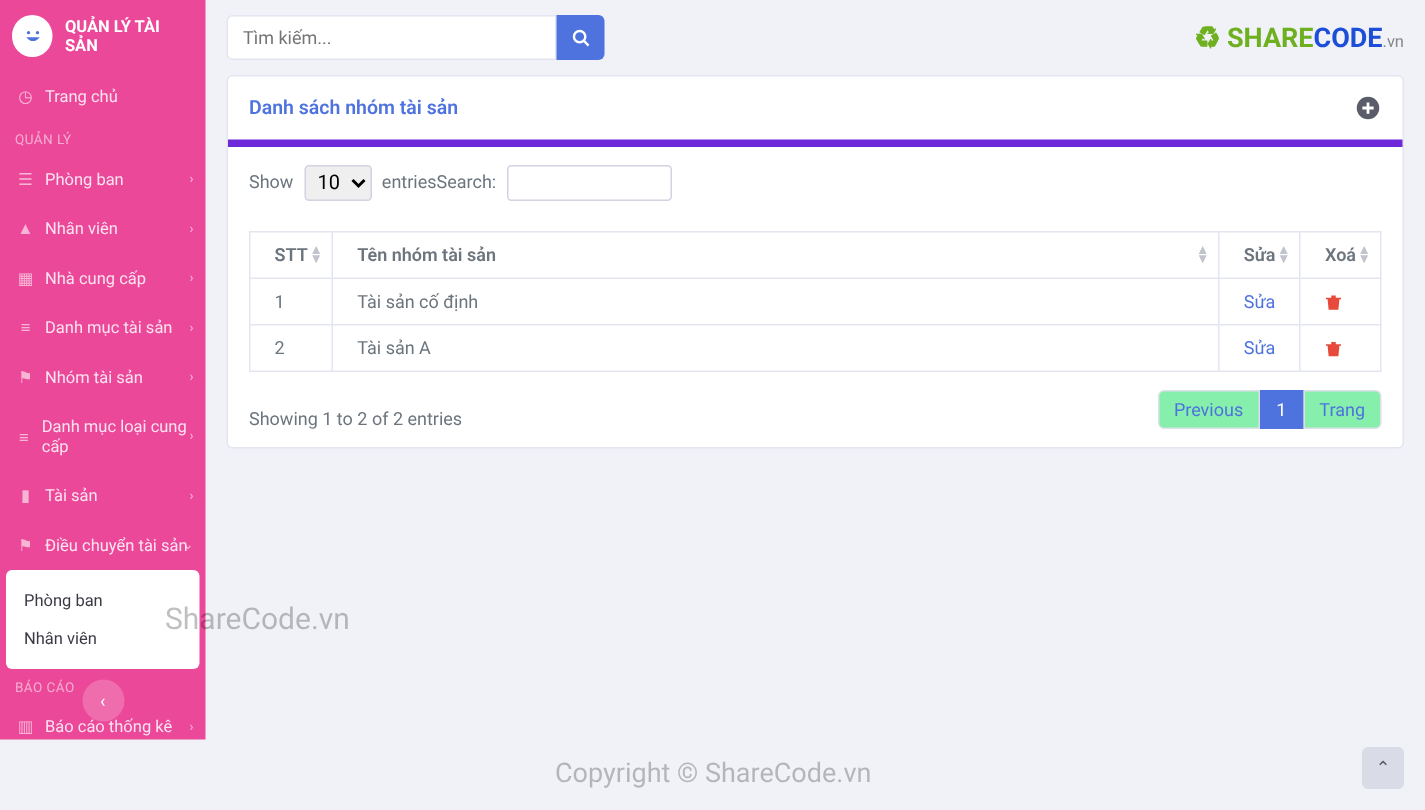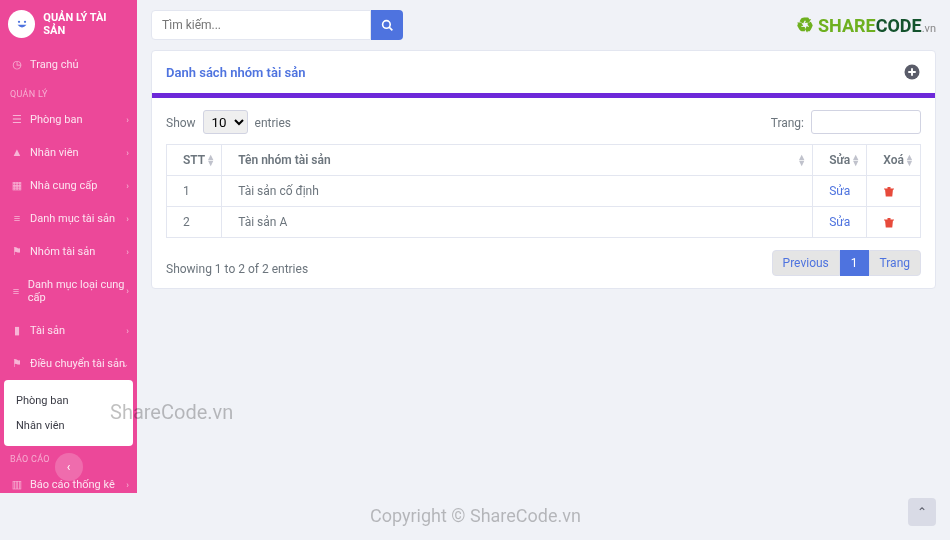--- a/index.html
+++ b/index.html
@@ -16,40 +16,40 @@
 .submenu-item{padding:6px 12px;font-size:11px;color:#3a3b45;cursor:pointer}
 .sidebar-toggle{position:absolute;bottom:12px;left:50%;transform:translateX(-50%);width:28px;height:28px;border-radius:50%;background:rgba(255,255,255,.2);display:flex;align-items:center;justify-content:center;font-size:12px;cursor:pointer}
 .main{position:absolute;left:137px;top:0;right:0;height:540px;padding:0 14px}
 .topbar{display:flex;align-items:center;padding:10px 0;gap:25px}
 .searchbox{display:flex;flex:0 0 auto}
 .searchbox input{width:220px;height:30px;border:1px solid #e3e6f0;border-radius:4px 0 0 4px;padding:0 10px;font-size:12px;color:#6c757d;background:#fff}
 .searchbox button{width:32px;height:30px;border:none;background:#4e73df;color:#fff;border-radius:0 4px 4px 0;cursor:pointer;display:flex;align-items:center;justify-content:center}
 .logo{margin-left:auto;display:flex;align-items:center;gap:4px;font-weight:700;font-size:18px}
 .logo-icon{color:#6eb01f;font-size:20px}
 .logo-share{color:#6eb01f}
-.logo-code{color:#14532d}
+.logo-code{color:#1d4ed8}
 .logo-sub{color:#888;font-size:11px;font-weight:400}
 .card{background:#fff;border:1px solid #e3e6f0;border-radius:4px}
 .card-header{padding:12px 14px;border-bottom:5px solid #6d28d9;display:flex;align-items:center;justify-content:space-between;color:#4e73df;font-weight:600;font-size:13px}
 .card-body{padding:12px 14px}
-.dt-top{display:flex;justify-content:space-between;align-items:center;margin-bottom:10px;font-size:12px}
+.dt-top{display:flex;justify-content:flex-start;align-items:center;margin-bottom:20px;font-size:12px}
 .dt-top select{height:24px;border:1px solid #d1d3e2;border-radius:3px;padding:0 4px;margin:0 4px}
 .dt-top input{height:24px;border:1px solid #d1d3e2;border-radius:3px;width:110px;padding:0 6px;margin-left:4px}
 table{width:100%;border-collapse:collapse;font-size:12px}
 th,td{border:1px solid #e3e6f0;padding:8px 16px;text-align:left}
 th{color:#6c757d;font-weight:600;position:relative}
 th .sort{position:absolute;right:6px;top:50%;transform:translateY(-50%);font-size:9px;color:#c0c2cc;line-height:6px}
 .col-stt{width:50px}
 .col-sua{width:50px}
 .col-xoa{width:50px}
 .cell-edit{color:#4e73df;cursor:pointer}
 .cell-delete{color:#e74a3b;cursor:pointer;text-align:center}
 .dt-bottom{display:flex;justify-content:space-between;align-items:flex-end;margin-top:12px;font-size:12px}
 .pagination{display:flex;gap:0}
-.page-btn{border:1px solid #dddfeb;padding:5px 10px;background:#e5e5e5;color:#4e73df;cursor:pointer;font-size:12px}
+.page-btn{border:1px solid #dddfeb;padding:5px 10px;background:#86efac;color:#4e73df;cursor:pointer;font-size:12px}
 .page-btn.active{background:#4e73df;color:#fff;border-color:#4e73df}
 .page-btn:first-child{border-radius:4px 0 0 4px}
 .page-btn:last-child{border-radius:0 4px 4px 0}
 .watermark1{position:absolute;left:110px;top:400px;font-size:20px;color:rgba(0,0,0,.25);pointer-events:none}
 .watermark2{position:absolute;left:370px;top:505px;font-size:18px;color:rgba(0,0,0,.25);pointer-events:none}
 .scrolltop{position:absolute;right:14px;bottom:14px;width:28px;height:28px;background:#d9dbe6;border-radius:4px;display:flex;align-items:center;justify-content:center;color:#5a5c69;font-size:12px;cursor:pointer}
 svg{display:block}
 </style>
 </head>
 <body>
@@ -152,21 +152,21 @@
       </span>
     </div>
     <div class="card-body">
       <div class="dt-top">
         <div>
           <span>Show</span>
           <select><option>10</option></select>
           <span>entries</span>
         </div>
         <div>
-          <span>Trang:</span>
+          <span>Search:</span>
           <input style="">
         </div>
       </div>
       <table>
         <thead>
           <tr>
             <th class="col-stt"><span>STT</span><span class="sort">▲<br>▼</span></th>
             <th><span>Tên nhóm tài sản</span><span class="sort">▲<br>▼</span></th>
             <th class="col-sua"><span>Sửa</span><span class="sort">▲<br>▼</span></th>
             <th class="col-xoa"><span>Xoá</span><span class="sort">▲<br>▼</span></th>

